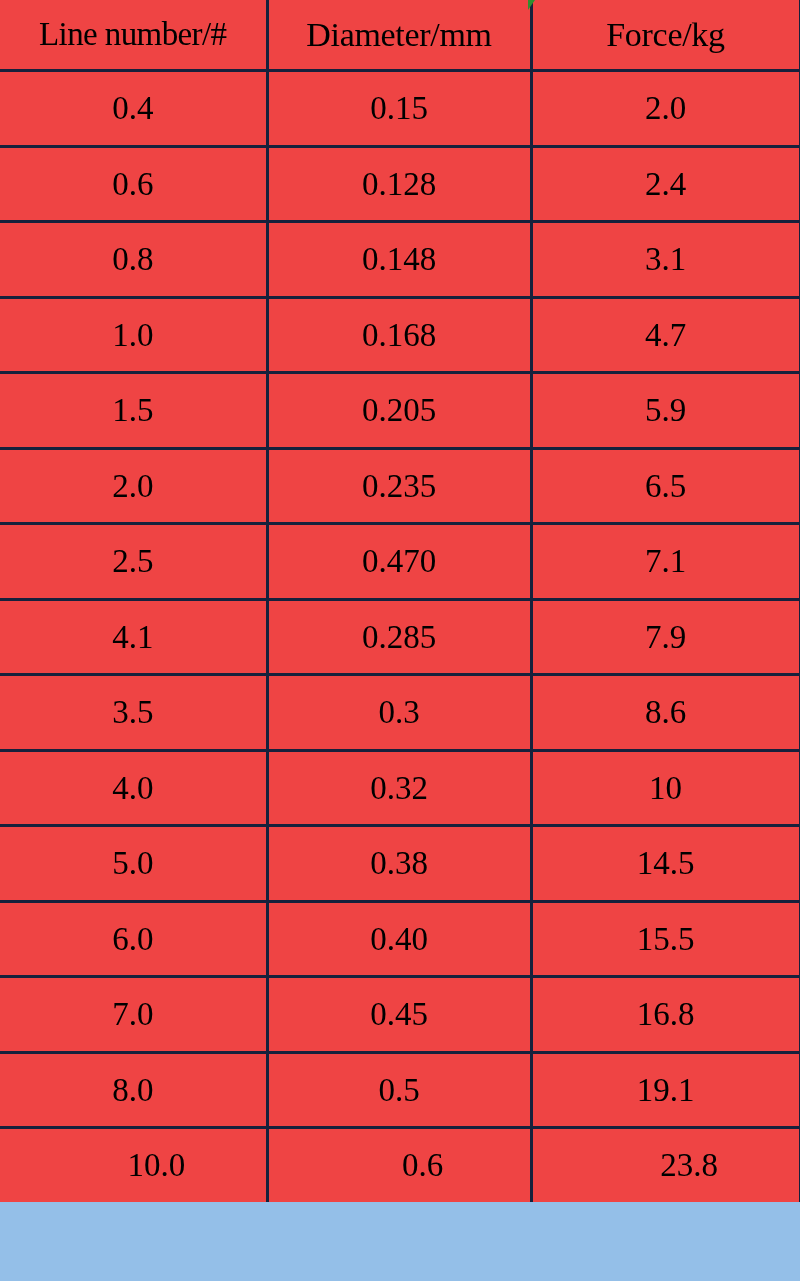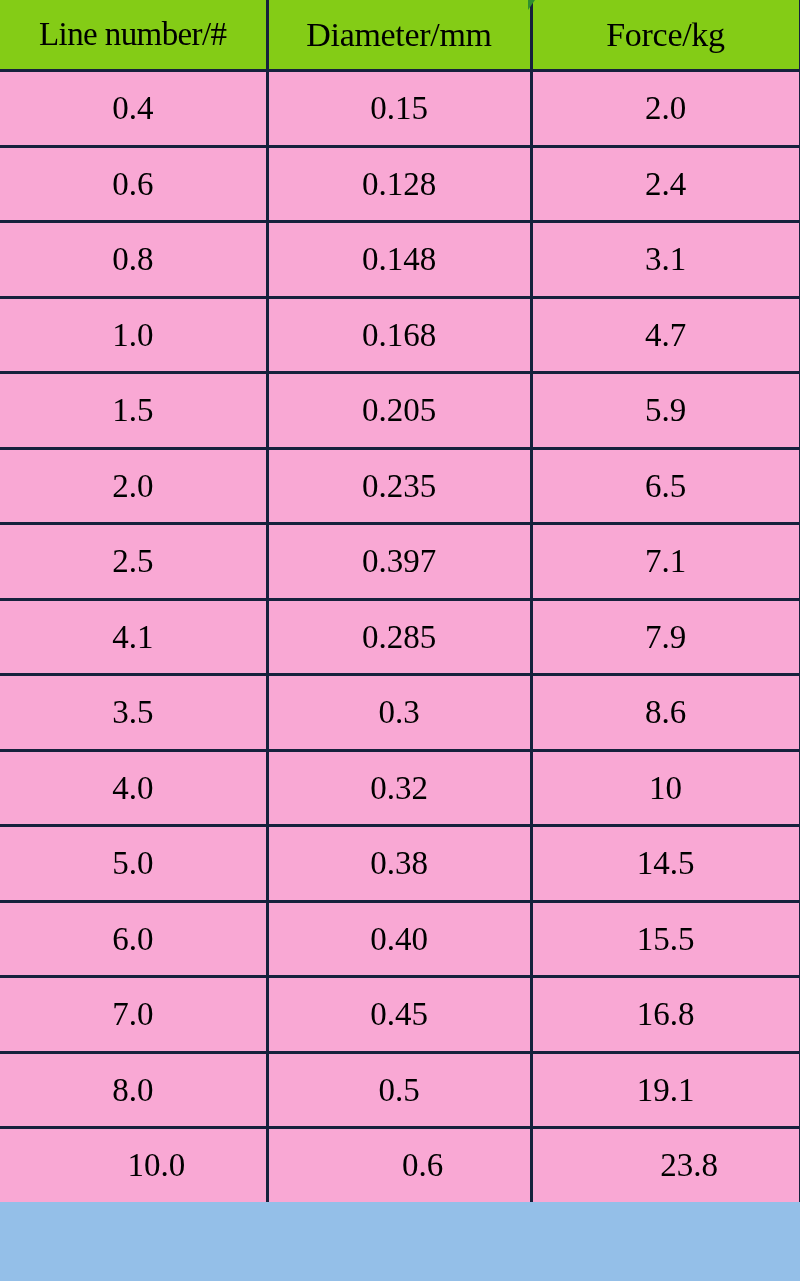--- a/index.html
+++ b/index.html
@@ -32,33 +32,33 @@
     padding: 0;
     border-right: 3px solid #16213c;
     border-bottom: 3px solid #16213c;
     font-weight: normal;
     color: #000000;
     white-space: nowrap;
     overflow: hidden;
   }
 
   #spec-table thead th {
-    background: #84cc16;
+    background: #ef4444;
     height: 69px;
     font-size: 34px;
     line-height: 69px;
     letter-spacing: -0.3px;
   }
   #spec-table thead th.h-line {
     font-size: 33px;
     letter-spacing: -0.6px;
   }
 
   #spec-table tbody td {
-    background: #f9a8d4;
+    background: #ef4444;
     height: 72.5px;
     font-size: 33px;
     line-height: 72.5px;
   }
 
   #spec-table tbody tr:last-child td {
     border-bottom: none;
     padding-left: 47px;
   }
 
@@ -118,21 +118,21 @@
           <td>0.205</td>
           <td>5.9</td>
         </tr>
         <tr>
           <td>2.0</td>
           <td>0.235</td>
           <td>6.5</td>
         </tr>
         <tr>
           <td>2.5</td>
-          <td>0.397</td>
+          <td>0.470</td>
           <td>7.1</td>
         </tr>
         <tr>
           <td>4.1</td>
           <td>0.285</td>
           <td>7.9</td>
         </tr>
         <tr>
           <td>3.5</td>
           <td>0.3</td>

